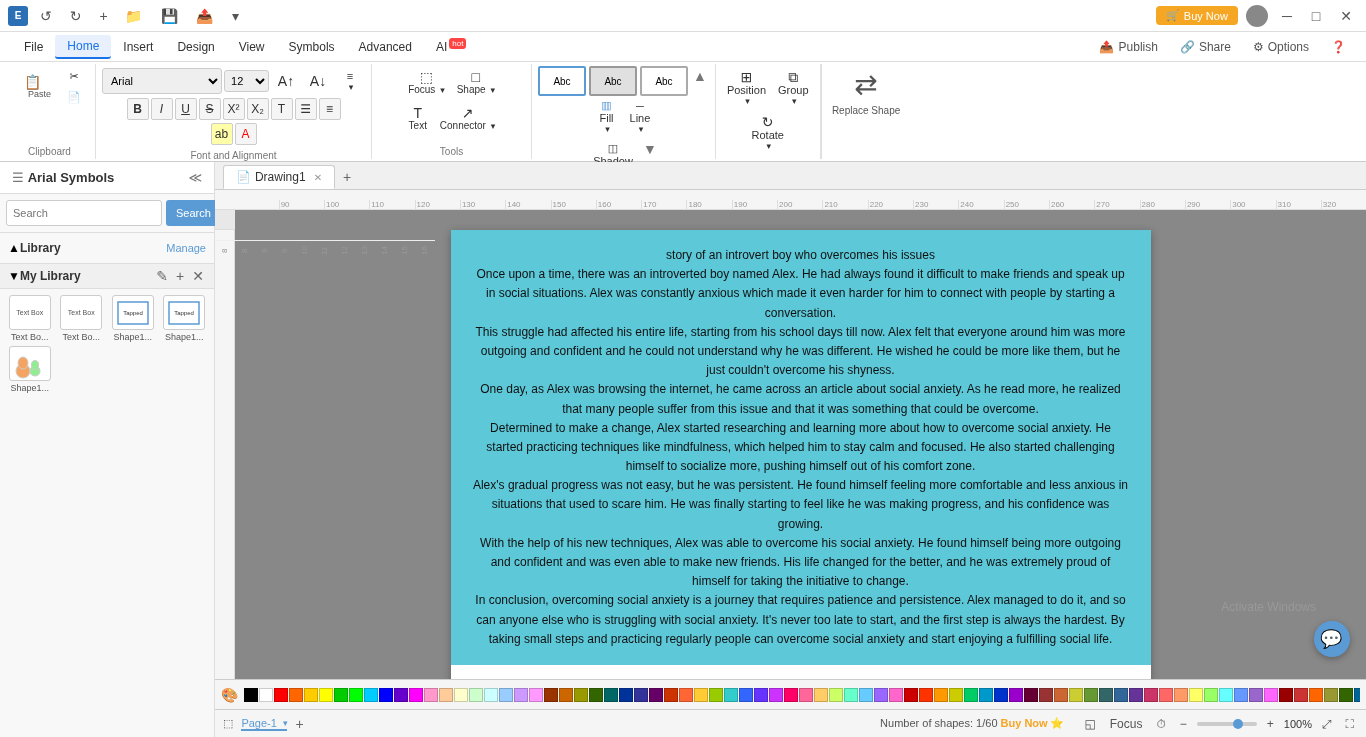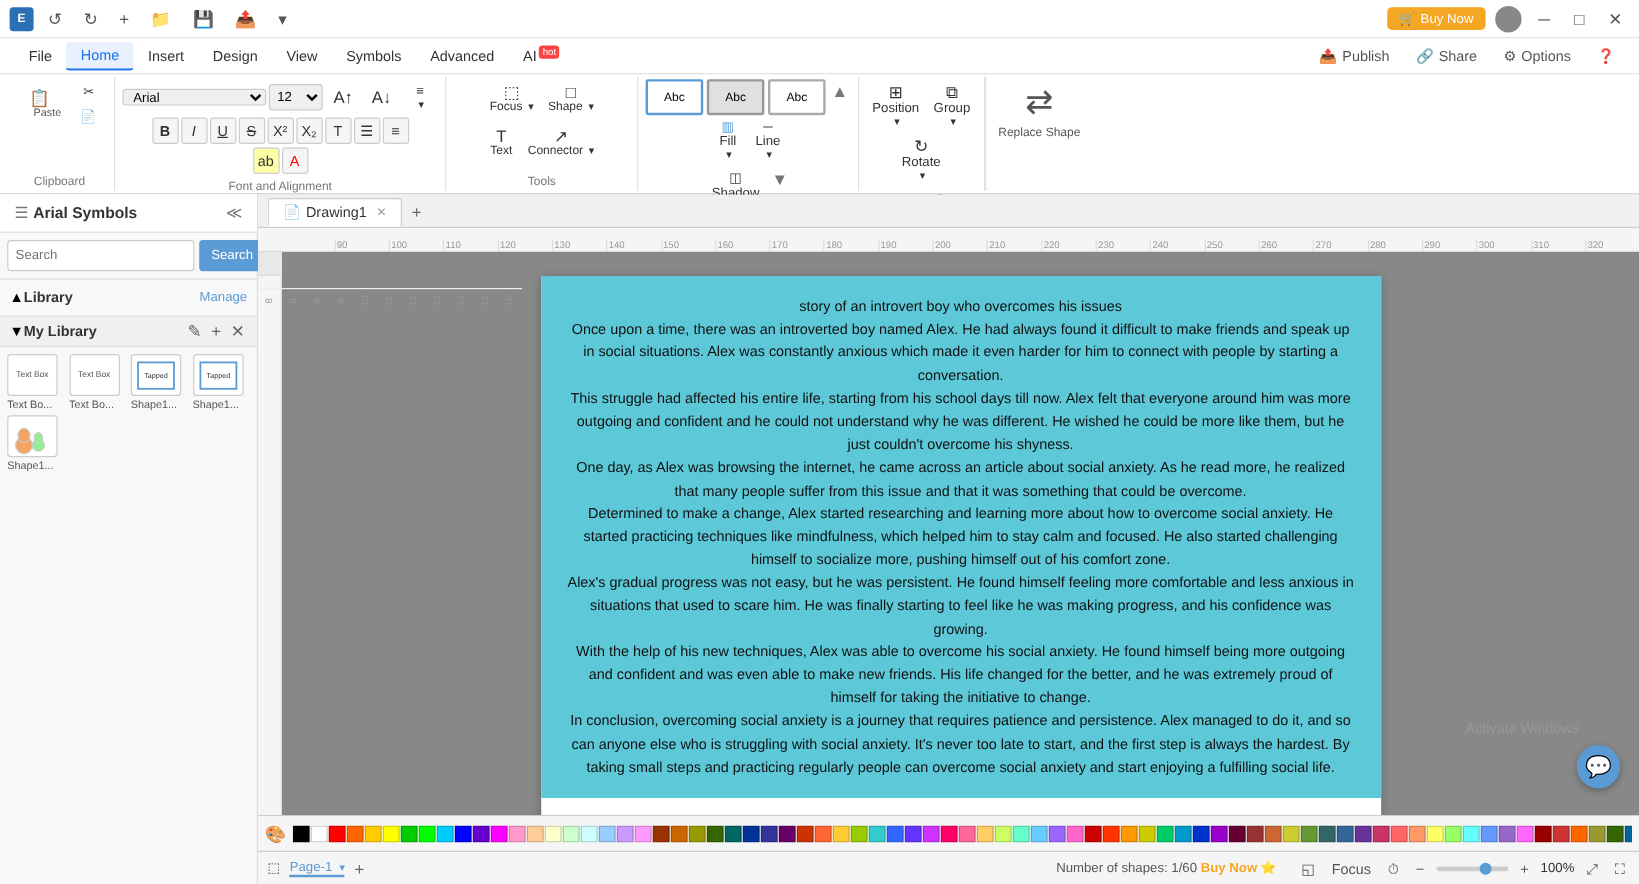--- a/index.html
+++ b/index.html
@@ -69,21 +69,21 @@
     }
     .toolbar-row { display: flex; align-items: center; gap: 2px; margin: 1px 0; }
     .tb-btn {
       display: flex; flex-direction: column; align-items: center; justify-content: center;
       padding: 3px 5px; cursor: pointer; border-radius: 3px; min-width: 30px; font-size: 11px; color: #333;
     }
     .tb-btn-large { min-width: 40px; padding: 4px 6px; }
     .tb-icon { font-size: 14px; line-height: 1; }
     .tb-label { font-size: 9px; color: #555; margin-left: 12px; }
 
-    .font-select { width: 120px; height: 14px; font-size: 11px; border: 1px solid #ccc; border-radius: 3px; padding: 0 4px; }
+    .font-select { width: 120px; height: 26px; font-size: 11px; border: 1px solid #ccc; border-radius: 3px; padding: 0 4px; }
     .font-size-select { width: 45px; height: 22px; font-size: 11px; border: 1px solid #ccc; border-radius: 3px; padding: 0 2px; }
 
     
     .dropdown-arrow { font-size: 9px; margin-left: 2px; }
 
     
     #main { display: flex; height: calc(737px - 162px); }
 
     
     #left-panel {
@@ -117,21 +117,21 @@
     }
     .my-library-label { font-size: 12px; font-weight: bold; color: #333; flex: 1; }
     .my-library-actions { display: flex; gap: 4px; }
     .my-library-btn { font-size: 14px; cursor: pointer; color: #666; padding: 0 2px; }
     #thumbnail-grid {
       display: grid;
       grid-template-columns: repeat(4, 1fr);
       gap: 4px;
       padding: 6px;
     }
-    .thumb-item { display: flex; flex-direction: column; align-items: flex-start; cursor: pointer; }
+    .thumb-item { display: flex; flex-direction: column; align-items: center; cursor: pointer; }
     .thumb-box {
       width: 42px; height: 35px; border: 1px solid #ccc; border-radius: 3px; background: #fff;
       display: flex; align-items: center; justify-content: center; font-size: 8px; overflow: hidden;
       position: relative;
     }
     .thumb-label { font-size: 9px; color: #555; text-align: center; margin-top: 2px; max-width: 48px; overflow: hidden; text-overflow: ellipsis; white-space: nowrap; }
 
     
     #canvas-area { flex: 1; display: flex; flex-direction: column; overflow: hidden; }
     #tab-bar {

